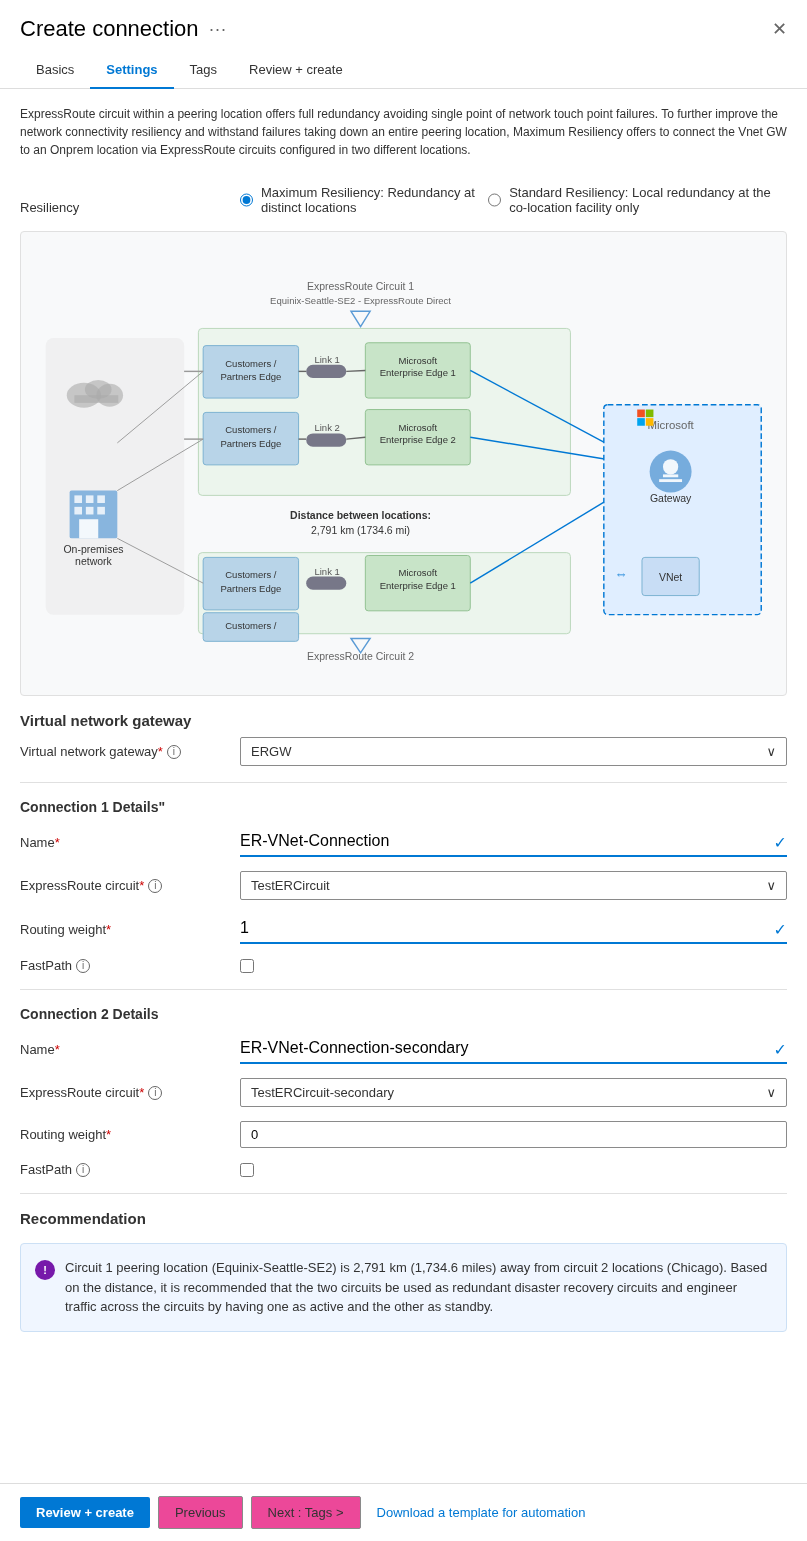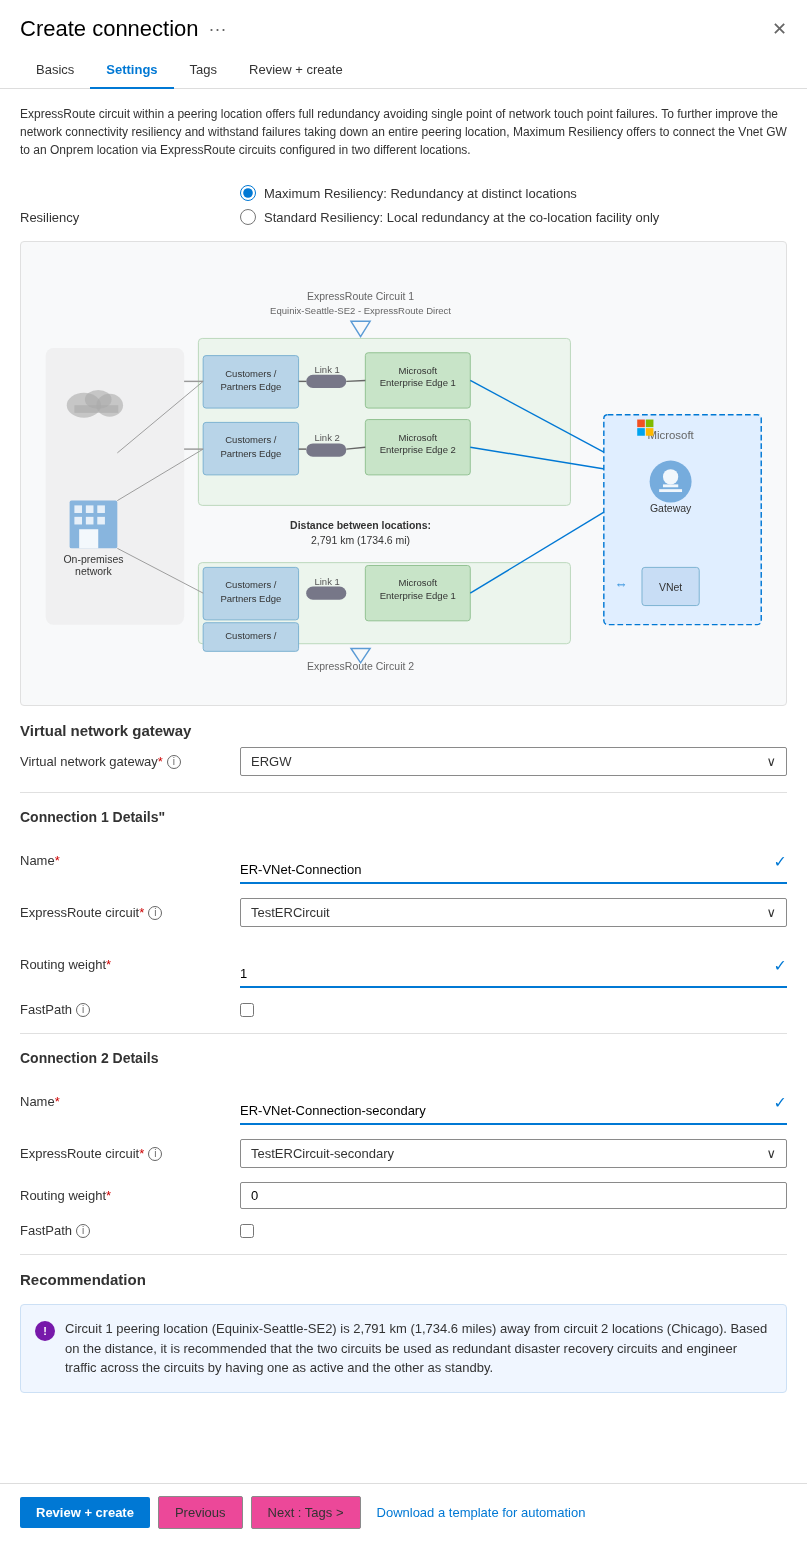--- a/index.html
+++ b/index.html
@@ -14,21 +14,21 @@
     .tab.active { color: #0078d4; border-bottom: 2px solid #0078d4; font-weight: 600; }
     
     .content { padding: 16px 20px 20px 20px; }
     
     .description { font-size: 12px; color: #333; line-height: 1.5; margin-bottom: 16px; }
     
     .form-row { display: flex; align-items: flex-end; margin-bottom: 12px; margin-top: 26px; }
     .form-label { width: 220px; min-width: 220px; font-size: 13px; color: #333; padding-top: 6px; }
     .form-control { flex: 1; }
     
-    .radio-group { display: flex; flex-direction: column; gap: 8px; }
+    .radio-group { display: flex; flex-direction: row; gap: 8px; }
     .radio-item { display: flex; align-items: center; gap: 8px; cursor: pointer; }
     .radio-item input[type=radio] { accent-color: #0078d4; width: 16px; height: 16px; }
     .radio-text { font-size: 13px; }
     
     
     .diagram-container { background: #f8f9fa; border: 1px solid #e0e0e0; border-radius: 4px; padding: 20px; margin: 16px 0; position: relative; }
     
     .diagram-svg { width: 100%; height: 420px; }
     
     
@@ -58,21 +58,21 @@
     .btn-link { background: none; border: none; color: #0078d4; font-size: 13px; cursor: pointer; text-decoration: none; margin-left: 8px; }
     
     .divider { border: none; border-top: 1px solid #e0e0e0; margin: 16px 0; }
     
     .field-row { display: flex; align-items: center; margin-bottom: 14px; }
     .field-label { width: 220px; min-width: 220px; font-size: 13px; display: flex; align-items: center; }
     .field-input { flex: 1; }
     
     .dropdown-bordered { border: 1px solid #8a8a8a; border-radius: 2px; padding: 6px 10px; display: flex; justify-content: space-between; align-items: center; cursor: pointer; background: #fff; font-size: 13px; gap: 11px; }
     
-    .input-underline { border: none; border-bottom: 2px solid #0078d4; outline: none; width: 100%; padding: 5px 0; font-size: 13px; background: transparent; margin-top: 20px; }
+    .input-underline { border: none; border-bottom: 2px solid #0078d4; outline: none; width: 100%; padding: 5px 0; font-size: 16px; background: transparent; }
     
     .input-box { border: 1px solid #8a8a8a; border-radius: 2px; padding: 5px 10px; width: 100%; font-size: 13px; outline: none; }
     
     .pb-120 { padding-bottom: 80px; }
   </style>
 </head>
 <body>
 
 <div class="page-header">
   <div style="display:flex;align-items:center;">

